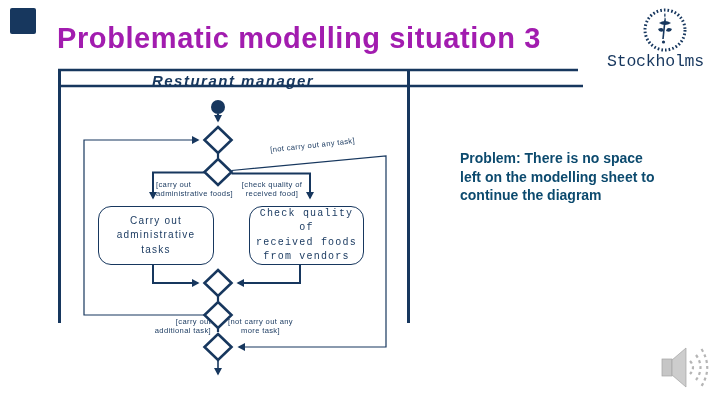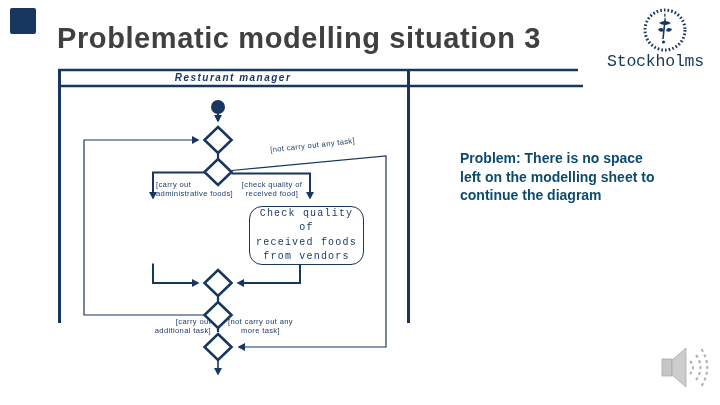--- a/index.html
+++ b/index.html
@@ -1,22 +1,22 @@
 <!DOCTYPE html>
 <html><head>
 <meta charset="utf-8">
 <style>
   html,body{margin:0;padding:0;}
   body{font-family:"Liberation Sans",sans-serif;}
   #slide{position:relative;width:720px;height:405px;background:#ffffff;overflow:hidden;}
   #corner-square{position:absolute;left:10px;top:8px;width:26px;height:26px;background:#17375e;border-radius:2px;}
-  #title{position:absolute;left:57px;top:22px;font-size:29px;font-weight:700;color:#404040;letter-spacing:0.6px;white-space:nowrap;}
+  #title{position:absolute;left:57px;top:22px;font-size:29px;font-weight:700;color:#a21caf;letter-spacing:0.6px;white-space:nowrap;}
   #logo{position:absolute;left:616px;top:5px;width:100px;}
   #logo-text{position:absolute;left:607px;top:54px;width:110px;font-family:Liberation Mono, monospace;font-size:16.5px;color:#17375e;line-height:0.95;letter-spacing:-0.2px;}
-  #lane-header{position:absolute;left:58px;top:72px;width:350px;text-align:center;font-style:italic;font-weight:600;font-size:10px;letter-spacing:1.5px;color:#17375e;}
+  #lane-header{position:absolute;left:58px;top:72px;width:350px;text-align:center;font-style:italic;font-weight:600;font-size:15px;letter-spacing:1.5px;color:#17375e;}
   .activity-box{position:absolute;background:#fff;border:1.4px solid #17375e;border-radius:13px;display:flex;flex-direction:column;align-items:center;justify-content:center;color:#17375e;font-size:10px;letter-spacing:1.2px;line-height:1.42;text-align:center;}
   #box1{left:98px;top:206px;width:114px;height:57px;}
   #box2{left:249px;top:206px;width:113px;height:57px;font-family:Liberation Mono, monospace;}
   .guard{position:absolute;color:#17375e;font-size:7.6px;letter-spacing:0.35px;line-height:1.15;white-space:nowrap;}
   #g-not-any{left:255px;top:148px;width:116px;text-align:center;transform:rotate(-6.3deg);transform-origin:left center;}
   #g-admin{left:156px;top:181px;text-align:left;}
   #g-check{left:236px;top:181px;width:72px;text-align:center;}
   #g-additional{left:138px;top:318px;width:73px;text-align:right;}
   #g-notmore{left:228px;top:318px;text-align:center;}
   #problem-note{position:absolute;left:460px;top:149px;width:200px;font-size:14px;font-weight:700;color:#0c4a6e;line-height:1.33;}
@@ -83,20 +83,25 @@
 
     <g stroke="#17375e" fill="#ffffff" stroke-width="2.6" stroke-linejoin="miter">
       <polygon points="218,127 231.5,140 218,153 204.5,140"></polygon>
       <polygon points="218,159 231.5,172 218,185 204.5,172"></polygon>
       <polygon points="218,270 231.5,283 218,296 204.5,283"></polygon>
       <polygon points="218,302 231.5,315 218,328 204.5,315"></polygon>
       <polygon points="218,334 231.5,347 218,360 204.5,347"></polygon>
     </g>
   </svg>
 
+  <div id="box1" class="activity-box">
+    <div>Carry out</div>
+    <div>administrative</div>
+    <div>tasks</div>
+  </div>
   <div id="box2" class="activity-box">
     <div>Check quality of</div>
     <div>received foods</div>
     <div>from vendors</div>
   </div>
 
   <div id="g-not-any" class="guard">[not carry out any task]</div>
   <div id="g-admin" class="guard">
     <div>[carry out</div>
     <div>administrative foods]</div>

